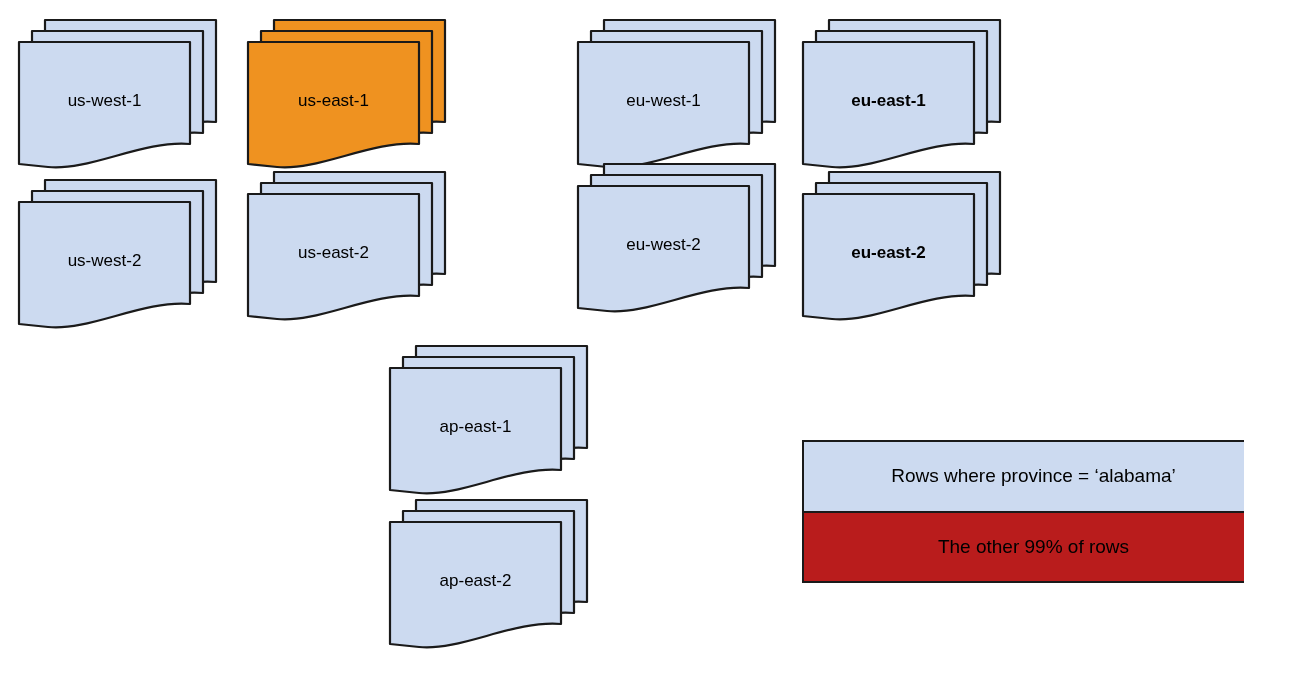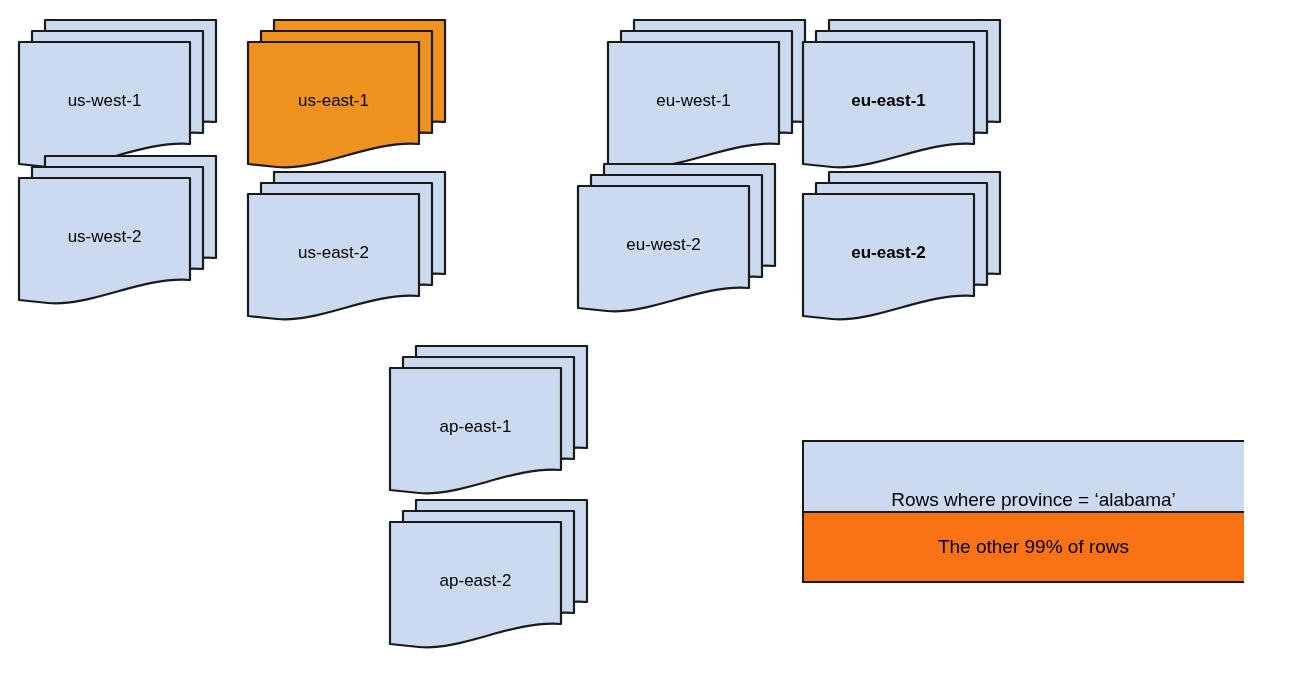--- a/index.html
+++ b/index.html
@@ -56,21 +56,20 @@
     flex: 1 1 0;
     display: flex;
     align-items: center;
     justify-content: center;
     font-size: 19px;
     color: #000000;
     box-sizing: border-box;
   }
   .legend-row.top {
     border-bottom: 2.5px solid #1a1a1a;
-    align-items: flex-end;
   }
 </style>
 </head>
 <body>
 
 <div id="canvas">
 
   <div id="stacks-layer">
       <div class="doc-stack" style="left: 19px; top: 20px;">
         <svg viewBox="0 0 214 160">
@@ -93,21 +92,21 @@
           </g>
           <g transform="translate(13,11)">
             <path class="doc-shape" d="M 0 0 L 171 0 L 171 102 C 123.11999999999999 98, 71.82 129, 29.070000000000004 125 L 0 122 Z" fill="#ef9220"></path>
           </g>
           <g transform="translate(0,22)">
             <path class="doc-shape" d="M 0 0 L 171 0 L 171 102 C 123.11999999999999 98, 71.82 129, 29.070000000000004 125 L 0 122 Z" fill="#ef9220"></path>
           </g>
           <text class="doc-label" x="85.5" y="82">us-east-1</text>
         </svg>
       </div>
-      <div class="doc-stack" style="left: 608px; top: 20px;">
+      <div class="doc-stack" style="left: 578px; top: 20px;">
         <svg viewBox="0 0 214 160">
           <g transform="translate(26,0)">
             <path class="doc-shape" d="M 0 0 L 171 0 L 171 102 C 123.11999999999999 98, 71.82 129, 29.070000000000004 125 L 0 122 Z" fill="#ccdaf0"></path>
           </g>
           <g transform="translate(13,11)">
             <path class="doc-shape" d="M 0 0 L 171 0 L 171 102 C 123.11999999999999 98, 71.82 129, 29.070000000000004 125 L 0 122 Z" fill="#ccdaf0"></path>
           </g>
           <g transform="translate(0,22)">
             <path class="doc-shape" d="M 0 0 L 171 0 L 171 102 C 123.11999999999999 98, 71.82 129, 29.070000000000004 125 L 0 122 Z" fill="#ccdaf0"></path>
           </g>
@@ -121,21 +120,21 @@
           </g>
           <g transform="translate(13,11)">
             <path class="doc-shape" d="M 0 0 L 171 0 L 171 102 C 123.11999999999999 98, 71.82 129, 29.070000000000004 125 L 0 122 Z" fill="#ccdaf0"></path>
           </g>
           <g transform="translate(0,22)">
             <path class="doc-shape" d="M 0 0 L 171 0 L 171 102 C 123.11999999999999 98, 71.82 129, 29.070000000000004 125 L 0 122 Z" fill="#ccdaf0"></path>
           </g>
           <text class="doc-label" x="85.5" y="82">eu-east-1</text>
         </svg>
       </div>
-      <div class="doc-stack" style="left: 19px; top: 156px; text-decoration: underline;">
+      <div class="doc-stack" style="left: 19px; top: 180px; text-decoration: underline;">
         <svg viewBox="0 0 214 160">
           <g transform="translate(26,0)">
             <path class="doc-shape" d="M 0 0 L 171 0 L 171 102 C 123.11999999999999 98, 71.82 129, 29.070000000000004 125 L 0 122 Z" fill="#ccdaf0"></path>
           </g>
           <g transform="translate(13,11)">
             <path class="doc-shape" d="M 0 0 L 171 0 L 171 102 C 123.11999999999999 98, 71.82 129, 29.070000000000004 125 L 0 122 Z" fill="#ccdaf0"></path>
           </g>
           <g transform="translate(0,22)">
             <path class="doc-shape" d="M 0 0 L 171 0 L 171 102 C 123.11999999999999 98, 71.82 129, 29.070000000000004 125 L 0 122 Z" fill="#ccdaf0"></path>
           </g>
@@ -211,18 +210,18 @@
           </g>
           <text class="doc-label" x="85.5" y="82">ap-east-2</text>
         </svg>
       </div>
     </div>
 
   <div class="legend">
     <div class="legend-row top" style="background: rgb(204, 218, 240);">
       <span>Rows where province = ‘alabama’</span>
     </div>
-    <div class="legend-row bottom" style="background: #f97316;">
+    <div class="legend-row bottom" style="background: #b91c1c;">
       <span>The other 99% of rows</span>
     </div>
   </div>
 
 </div>
 
 </body></html>

